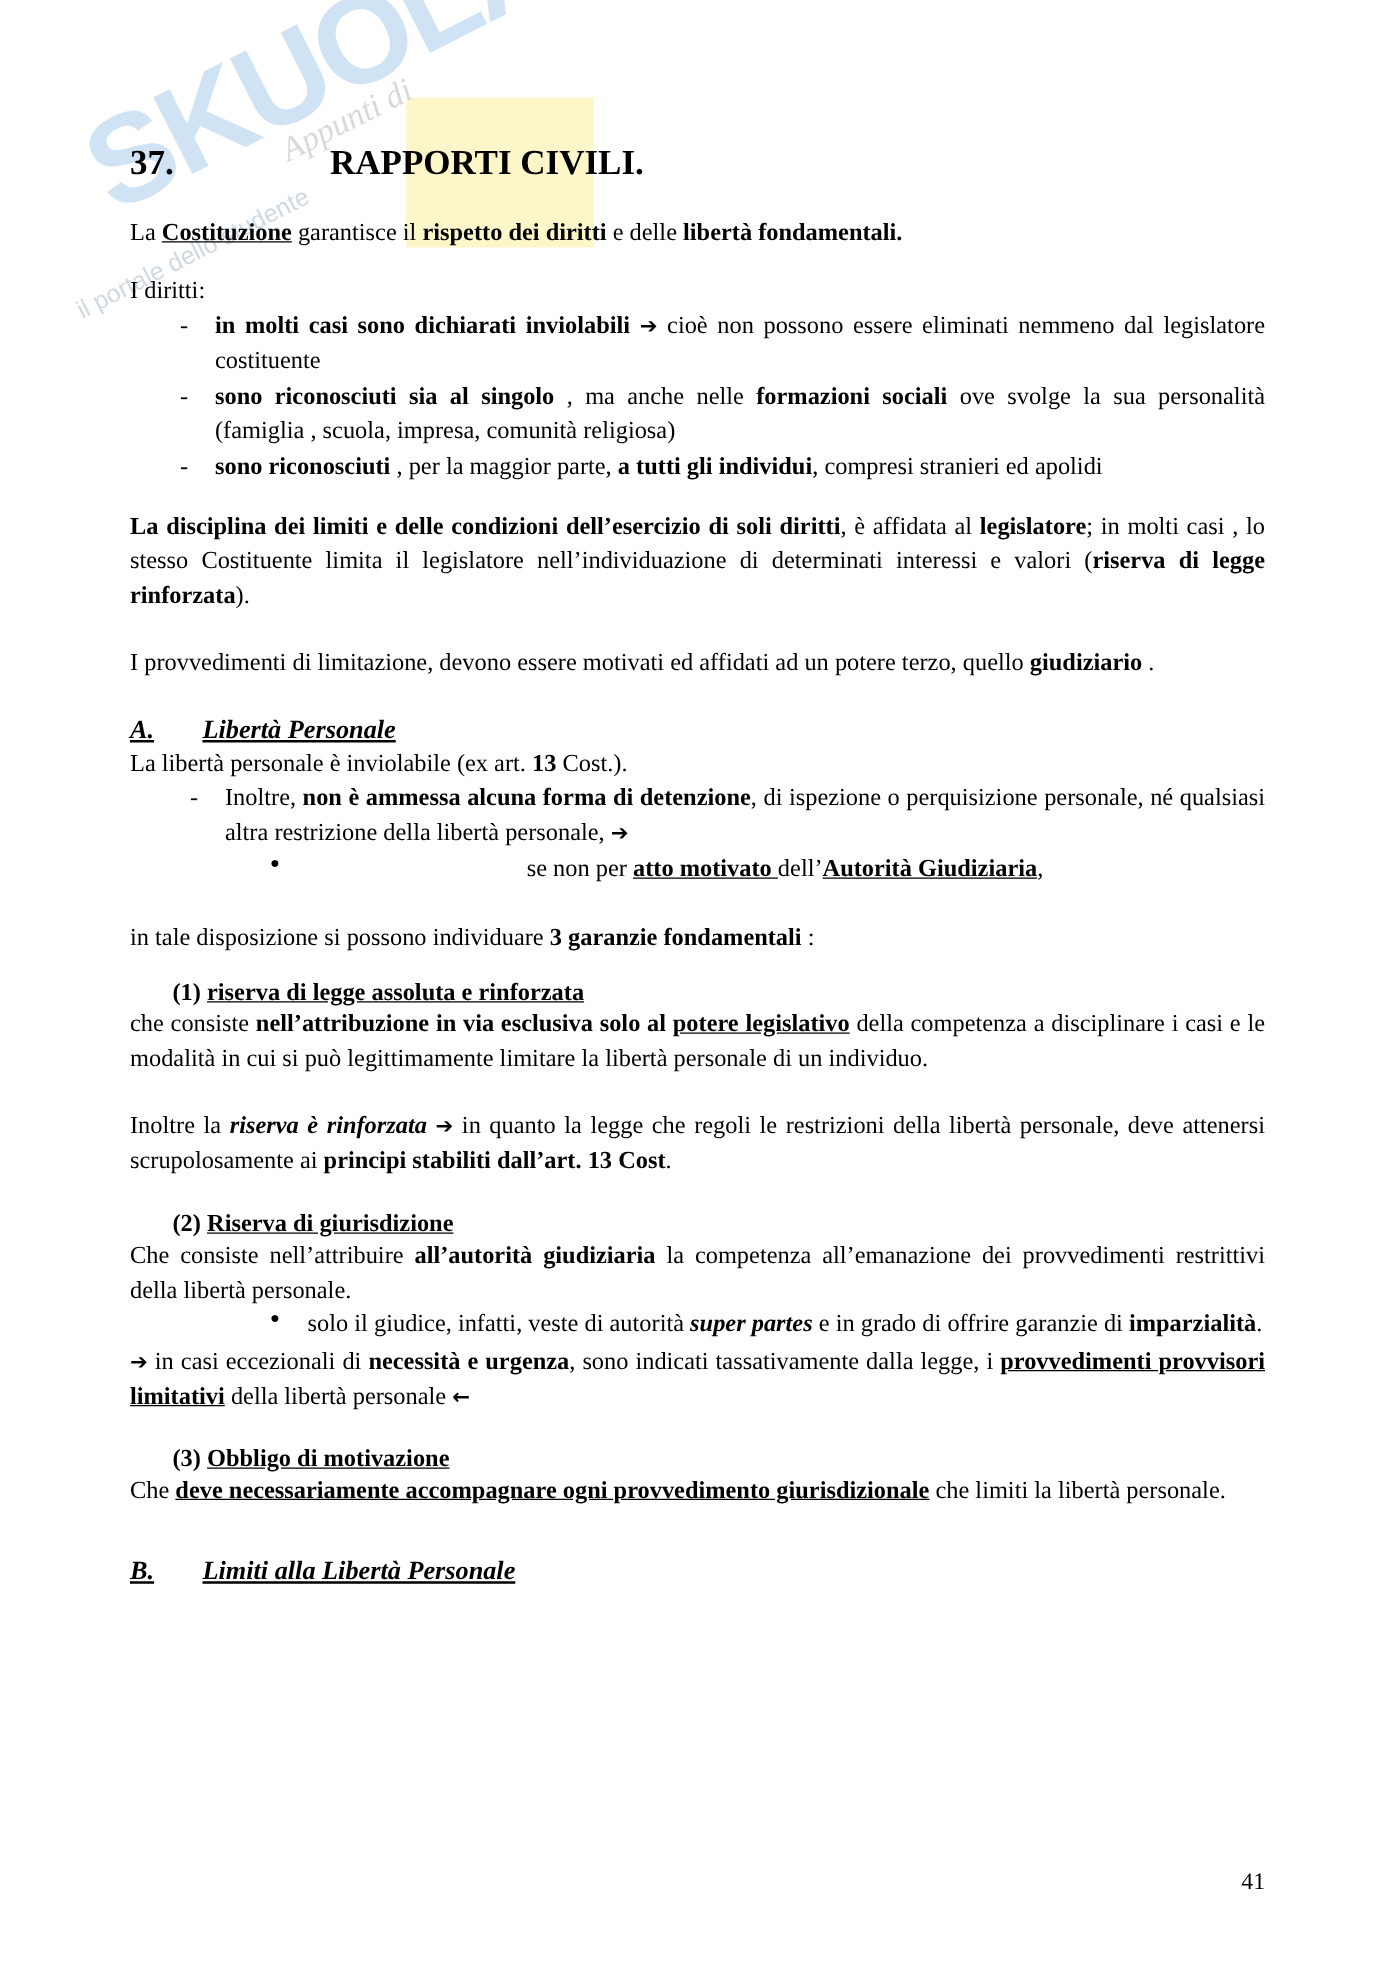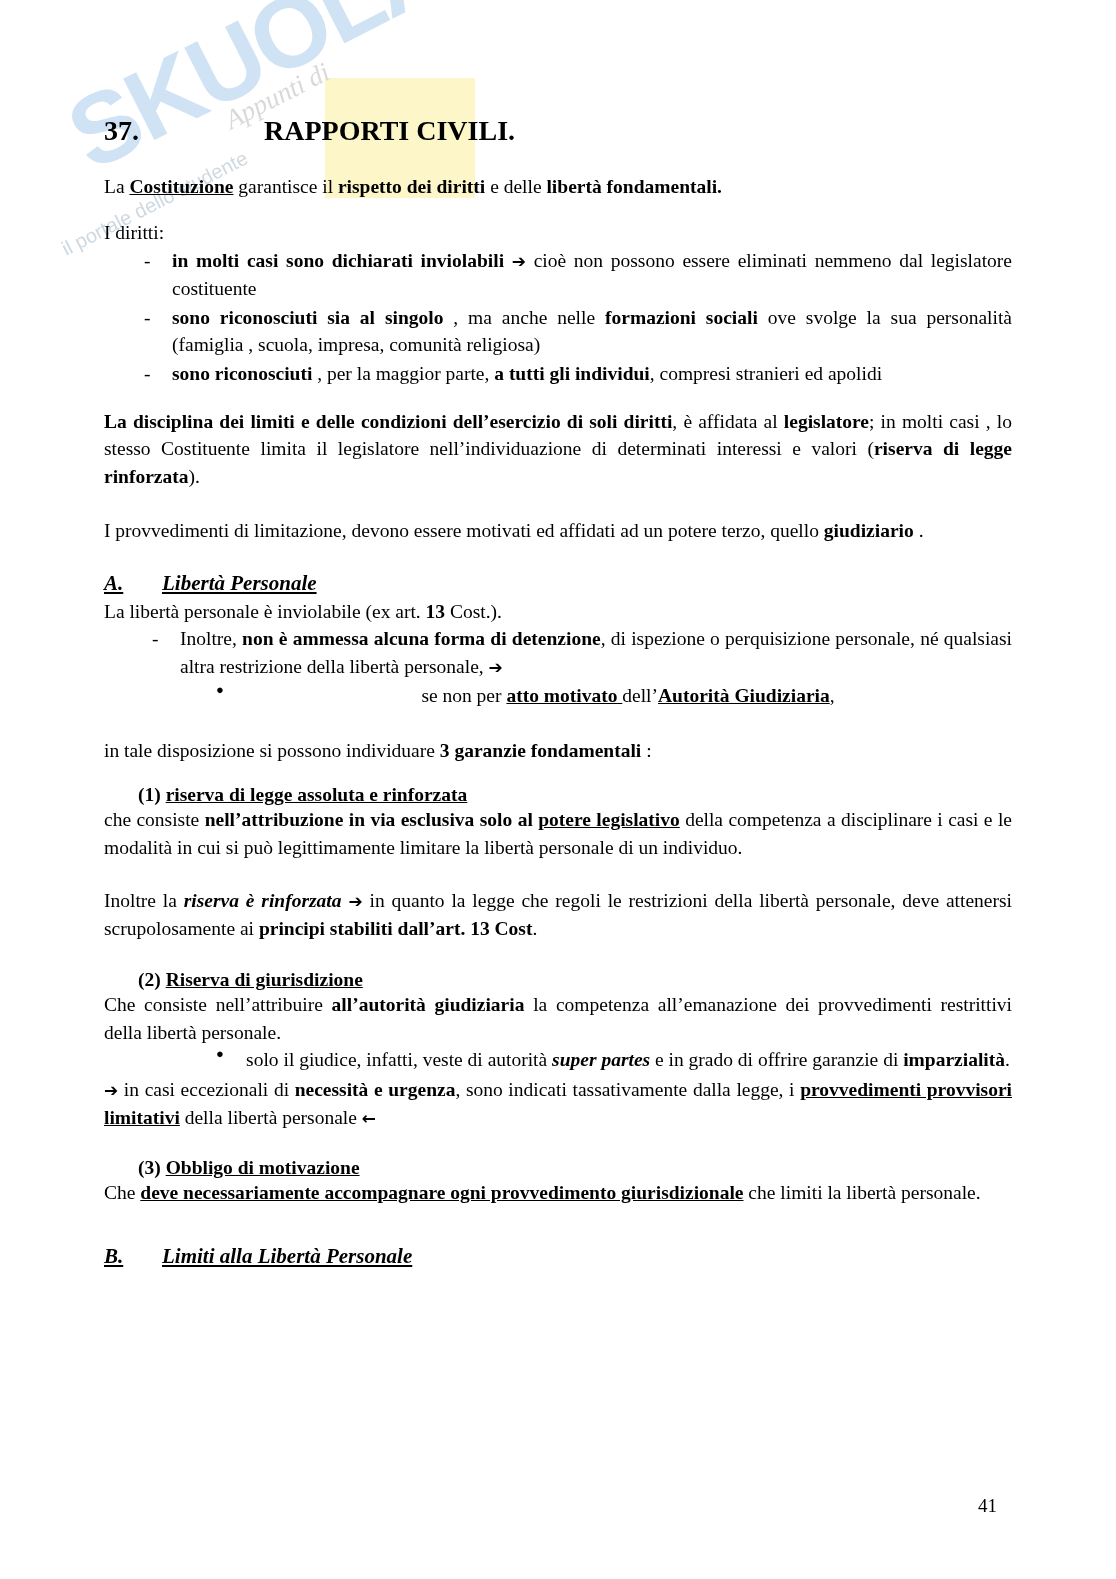--- a/index.html
+++ b/index.html
@@ -164,21 +164,21 @@
     font-size: 19.5px;
     font-weight: bold;
     padding-left: 34px;
   }
   .numhead .u { text-decoration: underline; }
 
   .arrow { font-family: "DejaVu Sans", sans-serif; font-size: 17px; }
 
   .pagenum {
     position: absolute;
-    right: 119px;
+    right: 104px;
     bottom: 62px;
     font-size: 19px;
   }
 </style>
 </head>
 <body>
 
 <div class="page">
 
   <div class="watermark">

